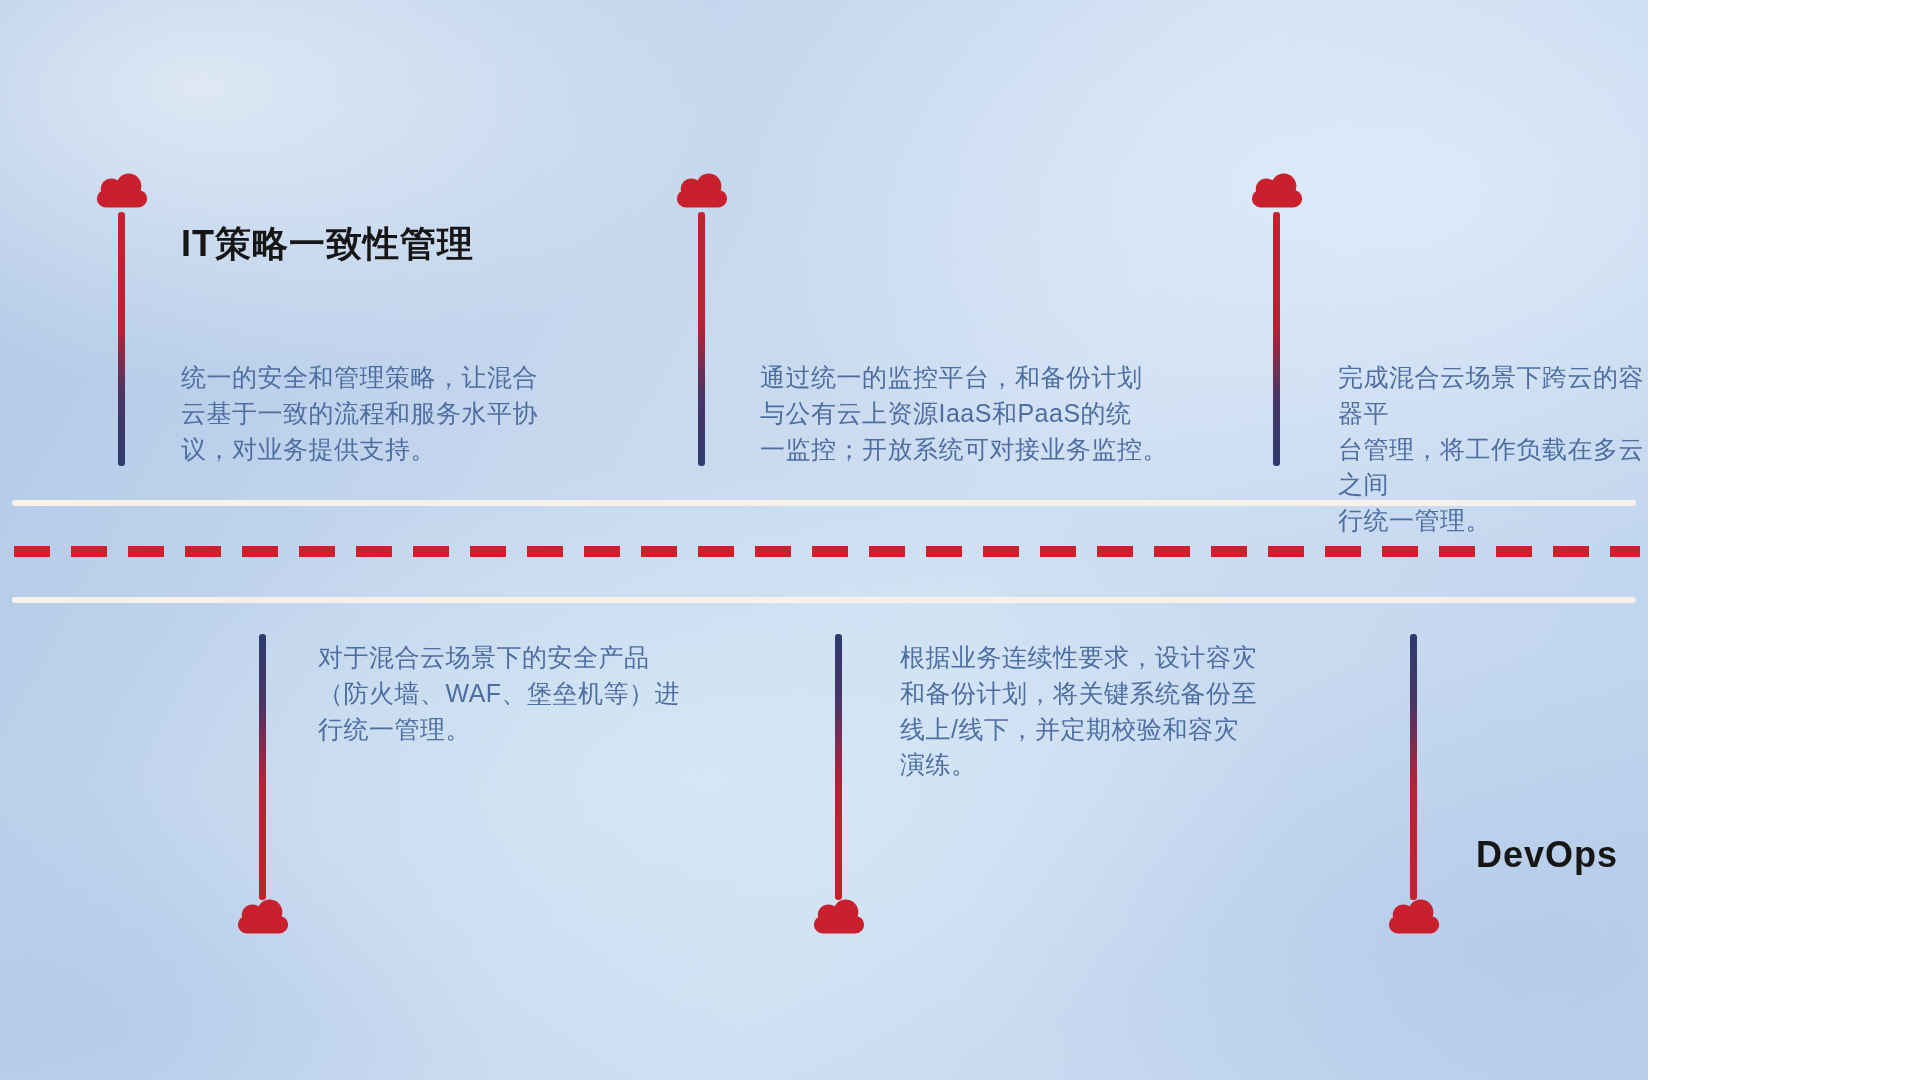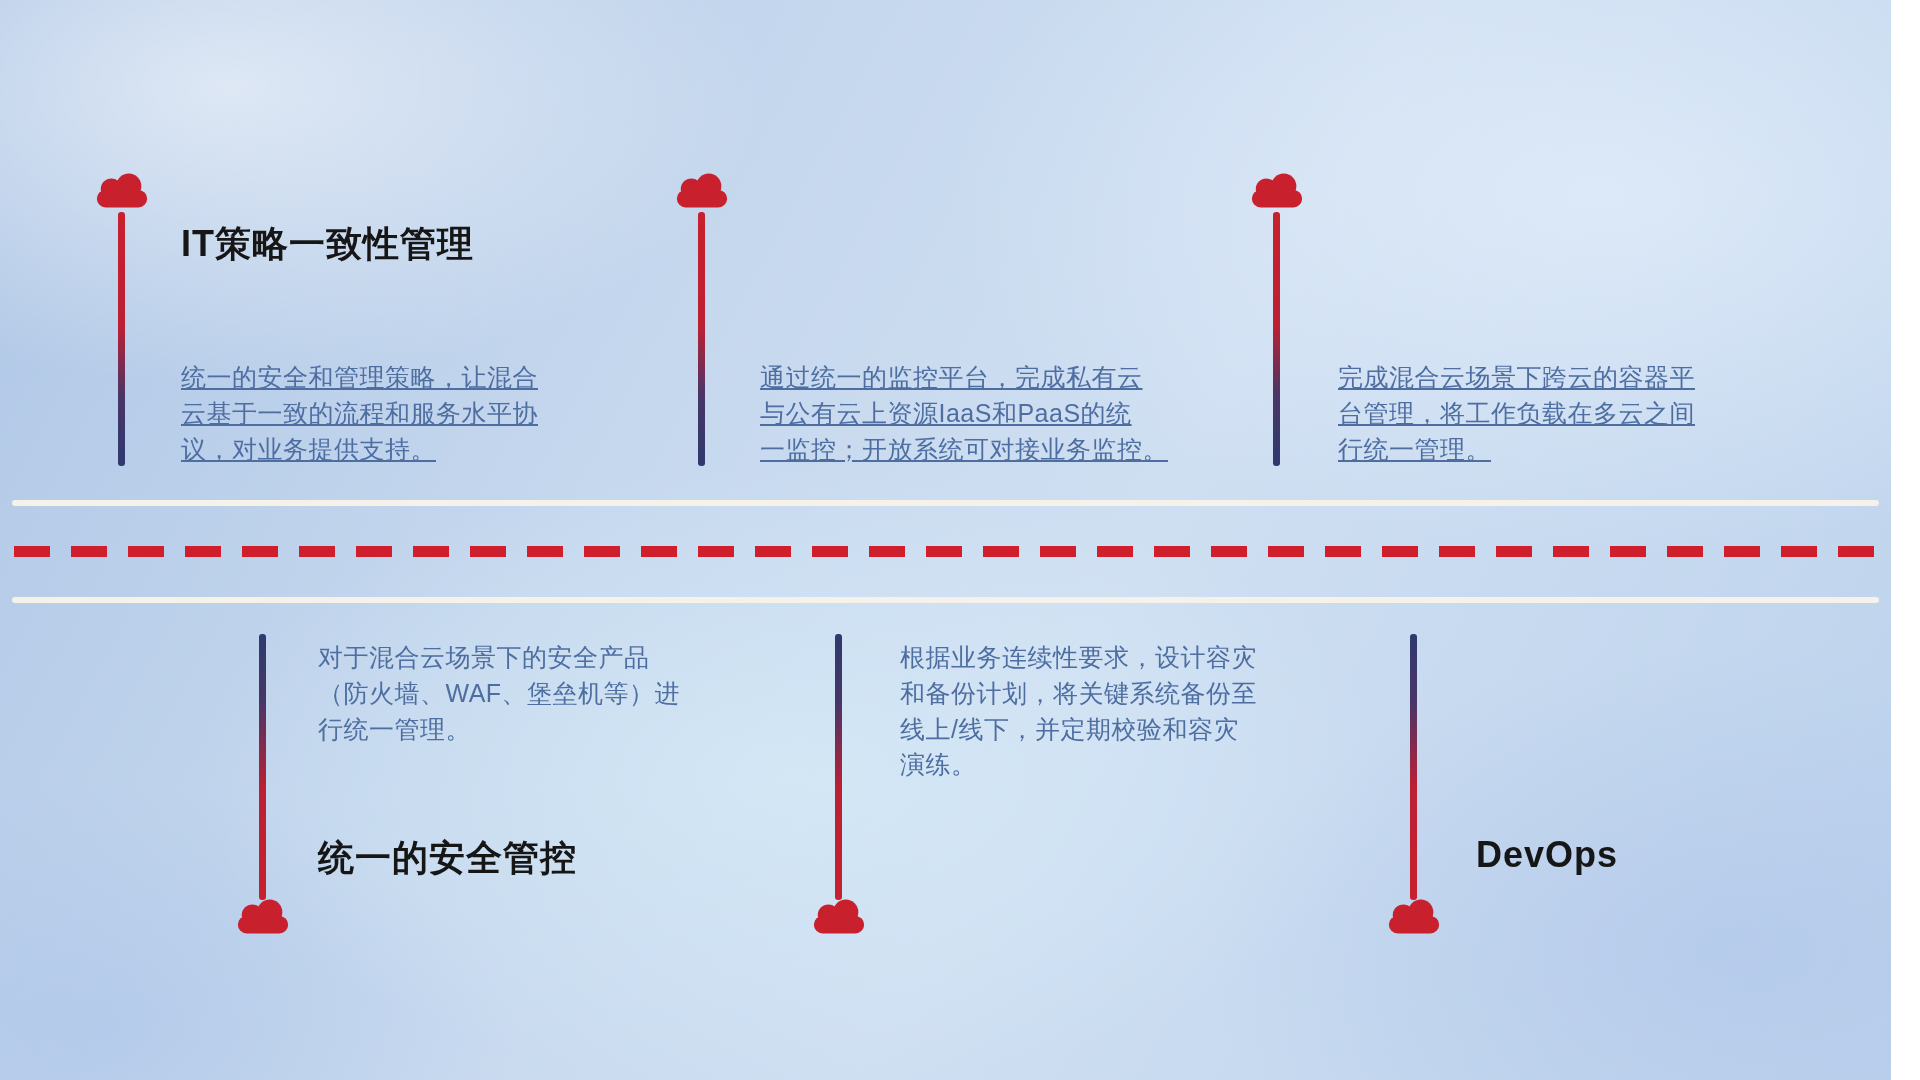--- a/index.html
+++ b/index.html
@@ -3,21 +3,21 @@
 <meta charset="utf-8">
 <style>
   * { margin:0; padding:0; box-sizing:border-box; }
   html, body { width:1920px; height:1080px; }
   body {
     font-family:"Liberation Sans","DejaVu Sans",sans-serif;
     overflow:hidden;
   }
   .stage {
     position:relative;
-    width:1891px; height:1080px;
+    width:1648px; height:1080px;
     background:
       radial-gradient(900px 500px at 12% 8%,  rgba(255,255,255,0.55), rgba(255,255,255,0) 60%),
       radial-gradient(1100px 600px at 85% 18%, rgba(228,239,251,0.70), rgba(228,239,251,0) 60%),
       radial-gradient(1000px 520px at 42% 72%, rgba(216,238,248,0.60), rgba(216,238,248,0) 60%),
       radial-gradient(900px 500px at 92% 88%,  rgba(174,196,233,0.55), rgba(174,196,233,0) 60%),
       radial-gradient(700px 400px at 5% 95%,   rgba(168,194,232,0.50), rgba(168,194,232,0) 60%),
       linear-gradient(118deg, #aec6e6 0%, #c6d8ee 35%, #cfdff2 58%, #bcd2ec 100%);
   }
 
   
@@ -52,21 +52,21 @@
   .title {
     position:absolute; font-size:36px; font-weight:700;
     color:#161616; letter-spacing:1px; white-space:nowrap;
   }
   .title.toprow    { top:220px; }
   .title.bottomrow { top:834px; }
   .desc {
     position:absolute; font-size:25px; line-height:1.43;
     color:#4e6ea2; white-space:pre-line; letter-spacing:0.5px;
   }
-  .desc.toprow    { top:360px;text-decoration:underline; }
+  .desc.toprow    { top:360px; }
   .desc.bottomrow { top:640px; }
 </style>
 </head>
 <body>
 
 <div class="stage">
 
   <div class="hline hline-top"></div>
   <div class="dashline"></div>
   <div class="hline hline-bottom"></div>
@@ -85,41 +85,40 @@
 议，对业务提供支持。</div>
 
   <div class="cloud toprow" style="left:673px">
     <svg viewBox="0 0 60 40" width="58" height="40">
       <circle cx="19" cy="19" r="11" fill="#c9202e"></circle>
       <circle cx="37" cy="16" r="13" fill="#c9202e"></circle>
       <rect x="4" y="20" width="52" height="18" rx="9" fill="#c9202e"></rect>
     </svg>
   </div>
   <div class="vline toprow" style="left:698px"></div>
-  <div class="desc toprow" style="left:760px">通过统一的监控平台，完成私有云
+  <div class="desc toprow" style="left:760px">通过统一的监控平台，和备份计划
 与公有云上资源IaaS和PaaS的统
 一监控；开放系统可对接业务监控。</div>
 
   <div class="cloud toprow" style="left:1248px">
     <svg viewBox="0 0 60 40" width="58" height="40">
       <circle cx="19" cy="19" r="11" fill="#c9202e"></circle>
       <circle cx="37" cy="16" r="13" fill="#c9202e"></circle>
       <rect x="4" y="20" width="52" height="18" rx="9" fill="#c9202e"></rect>
     </svg>
   </div>
   <div class="vline toprow" style="left:1273px"></div>
   <div class="desc toprow" style="left:1338px">完成混合云场景下跨云的容器平
 台管理，将工作负载在多云之间
 行统一管理。</div>
 
   <div class="vline bottomrow" style="left:259px"></div>
   <div class="desc bottomrow" style="left:318px">对于混合云场景下的安全产品
 （防火墙、WAF、堡垒机等）进
 行统一管理。</div>
-  <div class="title bottomrow" style="left:318px">统一的安全管控</div>
   <div class="cloud bottomrow" style="left:234px">
     <svg viewBox="0 0 60 40" width="58" height="40">
       <circle cx="19" cy="19" r="11" fill="#c9202e"></circle>
       <circle cx="37" cy="16" r="13" fill="#c9202e"></circle>
       <rect x="4" y="20" width="52" height="18" rx="9" fill="#c9202e"></rect>
     </svg>
   </div>
 
   <div class="vline bottomrow" style="left:835px"></div>
   <div class="desc bottomrow" style="left:900px">根据业务连续性要求，设计容灾

